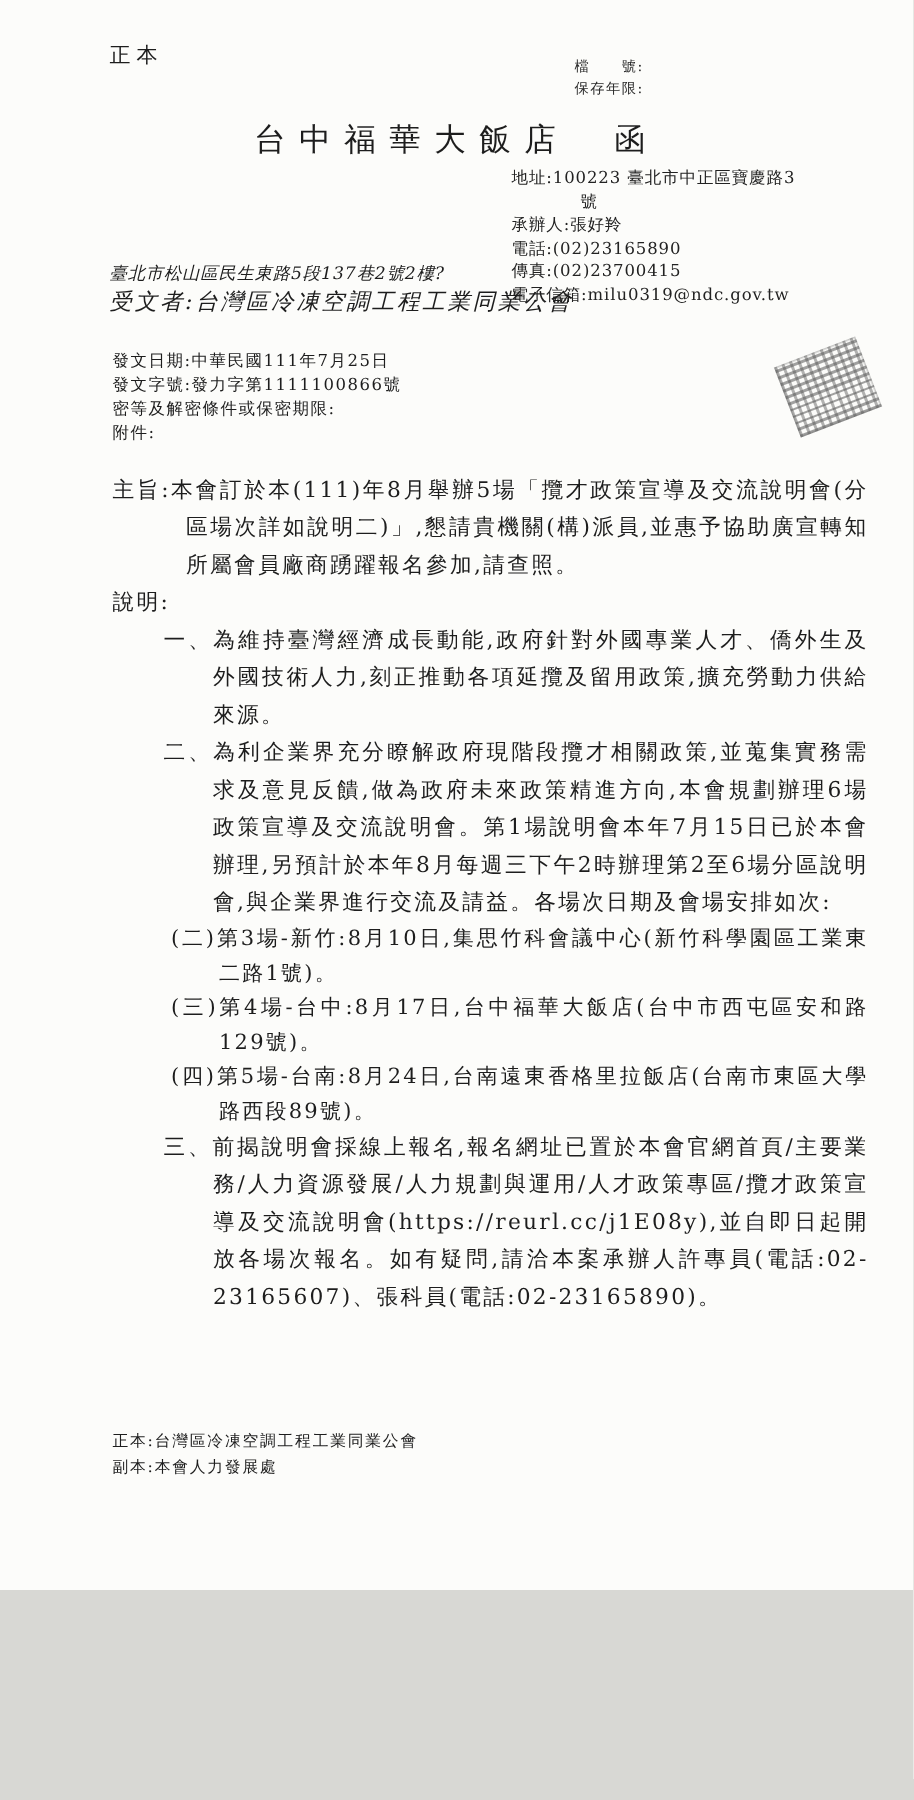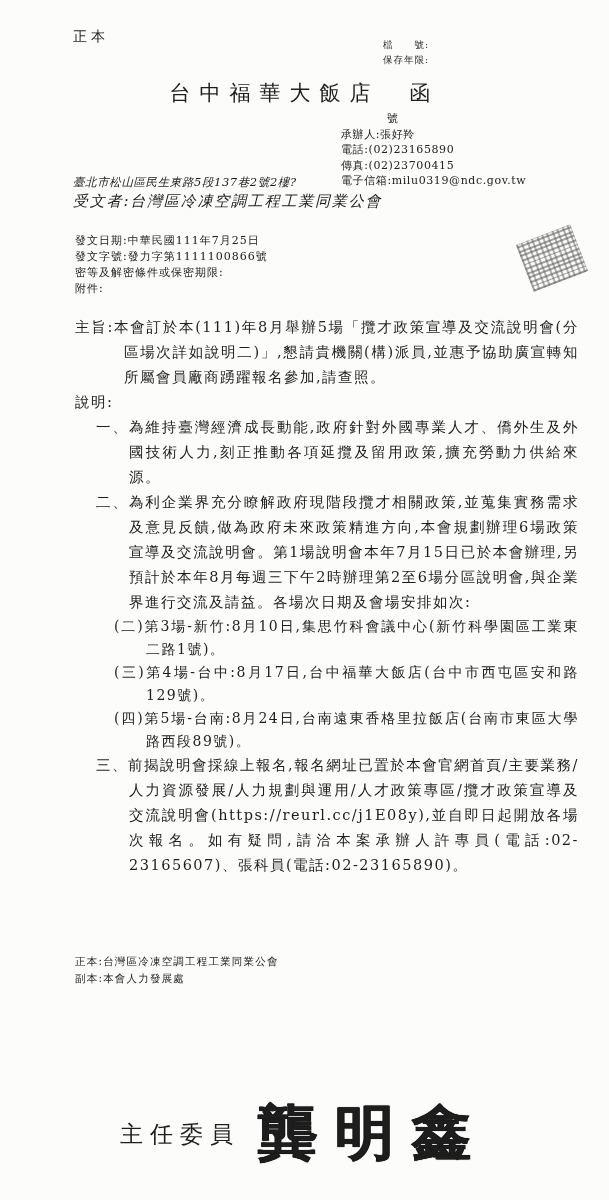--- a/index.html
+++ b/index.html
@@ -1,17 +1,17 @@
 <!DOCTYPE html>
 <html><head>
 <meta charset="utf-8">
 <style>
   html,body { margin:0; padding:0; background:#d8d8d4; }
   .page {
-    position:relative; width:609px; height:1200px; margin:0 auto;
+    position:relative; width:609px; height:1060px; margin:0 auto;
     background:#fcfcfa; overflow:hidden;
     font-family:"DejaVu Serif", serif; color:#1d1d1d;
     -webkit-font-smoothing:antialiased;
   }
   .page * { margin:0; padding:0; box-sizing:border-box; }
   .abs { position:absolute; }
 
   .copy-type { left:73px; top:28px; font-size:14px; letter-spacing:4px; }
 
   .file-block { left:383px; top:38px; font-size:9.5px; line-height:14.5px; letter-spacing:1px; color:#2a2a2a; }
@@ -34,21 +34,21 @@
       repeating-linear-gradient(0deg,  rgba(45,45,45,.55) 0 1.8px, transparent 1.8px 4.6px),
       repeating-linear-gradient(90deg, rgba(45,45,45,.45) 0 2px,   transparent 2px 5.4px);
     box-shadow: inset 0 0 0 1px rgba(60,60,60,.35);
     filter: blur(.45px);
     opacity:.8;
   }
 
   .body { left:75px; top:315px; width:504px; font-size:14.5px; letter-spacing:1.5px; text-align:justify; }
   .body p { line-height:25px; }
   .hang3 { padding-left:49px; text-indent:-49px; }
-  .item { margin-left:21px; padding-left:33px; text-indent:-33px; }
+  .item { margin-left:34px; padding-left:33px; text-indent:-33px; }
   .subitem { margin-left:39px; padding-left:32px; text-indent:-32px; line-height:23px !important; font-size:14px; }
 
   .footer { left:75px; top:953px; font-size:10.5px; line-height:17px; letter-spacing:1.2px; }
 
   .signature { left:120px; top:1094px; display:flex; align-items:center; }
   .sig-title { font-size:23px; letter-spacing:7px; white-space:nowrap; }
   .sig-name {
     margin-left:18px; font-size:59px; font-weight:bold; letter-spacing:18px; white-space:nowrap;
     text-shadow: 0.8px 0.4px 0 #111, -0.8px -0.4px 0 #111, 0 0 1px #111;
   }
@@ -61,20 +61,21 @@
   <div class="abs copy-type">正本</div>
 
   <div class="abs file-block">
     <div>檔　　號:</div>
     <div>保存年限:</div>
   </div>
 
   <h1 class="abs title">台中福華大飯店　函</h1>
 
   <div class="abs sender">
+    <div>地址:100223 臺北市中正區寶慶路3</div>
     <div class="wrap2">號</div>
     <div>承辦人:張好羚</div>
     <div>電話:(02)23165890</div>
     <div>傳真:(02)23700415</div>
     <div>電子信箱:milu0319@ndc.gov.tw</div>
   </div>
 
   <div class="abs street">臺北市松山區民生東路5段137巷2號2樓?</div>
 
   <div class="abs recipient">受文者:台灣區冷凍空調工程工業同業公會</div>

